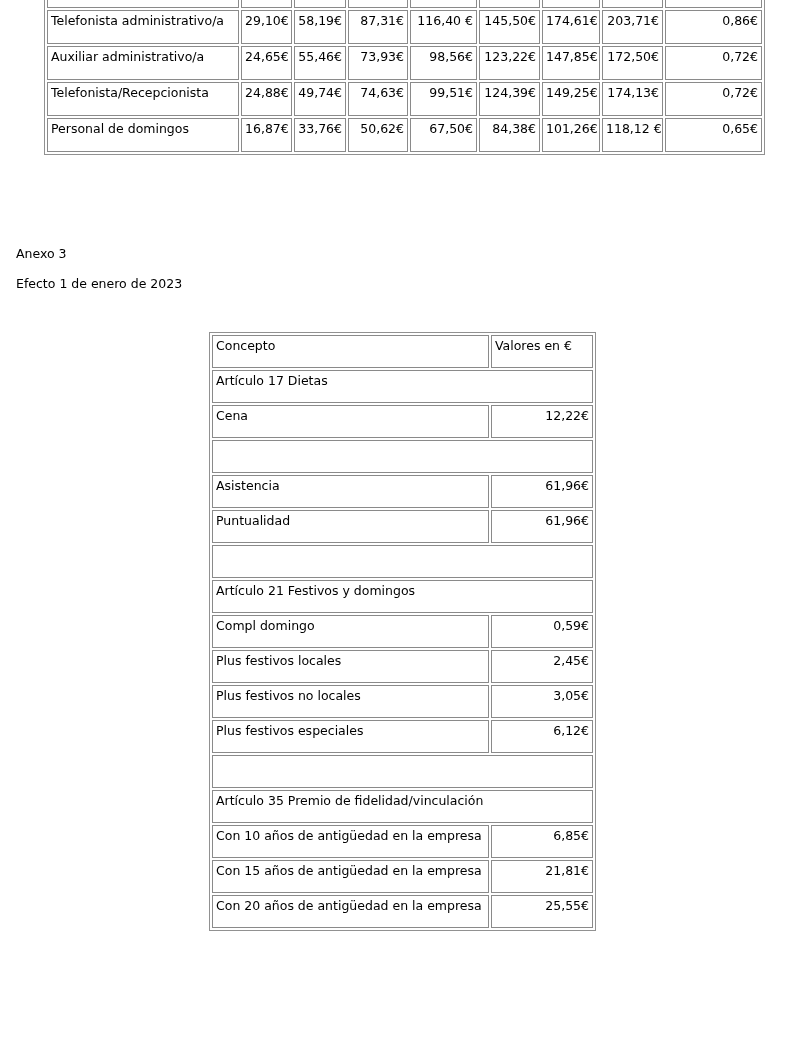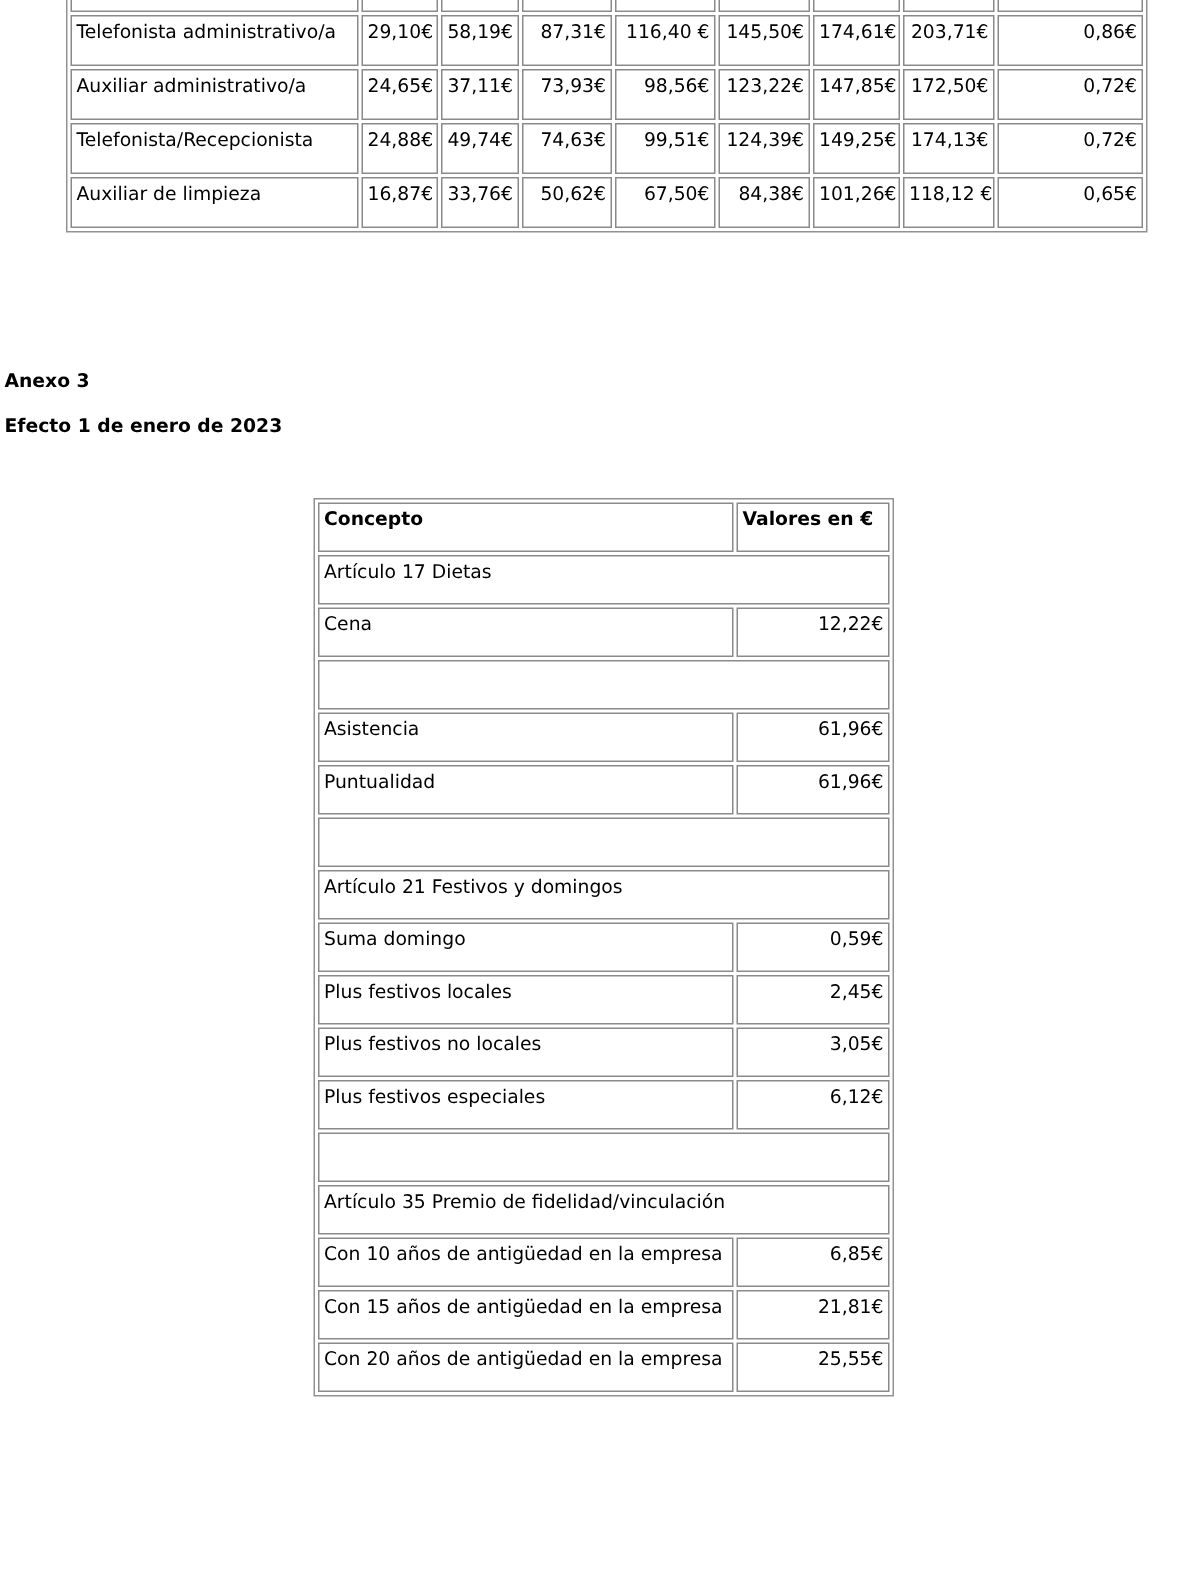--- a/index.html
+++ b/index.html
@@ -40,28 +40,27 @@
     width: 721px;
   }
   #salary-table td { height: 34px; }
   
   #concept-table {
     left: 209px;
     top: 332px;
     width: 387px;
   }
   #concept-table td, #concept-table th { height: 33px; }
-  #concept-table th { font-weight: bold; }
+  #concept-table th { font-weight: normal; }
   td.num { text-align: right; }
   p.annex-line {
     position: absolute;
-    left: 3px;
+    left: 16px;
     margin: 0;
     line-height: 16px;
-    font-weight: bold;
   }
   #annex-title { top: 246px; }
   #annex-subtitle { top: 276px; }
 </style>
 </head>
 <body>
 
 <table id="salary-table">
   <colgroup>
     <col style="width:192px">
@@ -93,41 +92,41 @@
         <td class="num">87,31€</td>
         <td class="num">116,40 €</td>
         <td class="num">145,50€</td>
         <td class="num">174,61€</td>
         <td class="num">203,71€</td>
         <td class="num">0,86€</td>
       </tr>
       <tr>
         <td class="label">Auxiliar administrativo/a</td>
         <td class="num">24,65€</td>
-        <td class="num">37,11€</td>
+        <td class="num">55,46€</td>
         <td class="num">73,93€</td>
         <td class="num">98,56€</td>
         <td class="num">123,22€</td>
         <td class="num">147,85€</td>
         <td class="num">172,50€</td>
         <td class="num">0,72€</td>
       </tr>
       <tr>
         <td class="label">Telefonista/Recepcionista</td>
         <td class="num">24,88€</td>
         <td class="num">49,74€</td>
         <td class="num">74,63€</td>
         <td class="num">99,51€</td>
         <td class="num">124,39€</td>
         <td class="num">149,25€</td>
         <td class="num">174,13€</td>
         <td class="num">0,72€</td>
       </tr>
       <tr>
-        <td class="label">Auxiliar de limpieza</td>
+        <td class="label">Personal de domingos</td>
         <td class="num">16,87€</td>
         <td class="num">33,76€</td>
         <td class="num">50,62€</td>
         <td class="num">67,50€</td>
         <td class="num">84,38€</td>
         <td class="num">101,26€</td>
         <td class="num">118,12 €</td>
         <td class="num">0,65€</td>
       </tr>
     </tbody>
@@ -164,21 +163,21 @@
         <td class="label">Puntualidad</td>
         <td class="num">61,96€</td>
       </tr>
       <tr>
         <td class="label" colspan="2"></td>
       </tr>
       <tr>
         <td class="label" colspan="2">Artículo 21 Festivos y domingos</td>
       </tr>
       <tr>
-        <td class="label">Suma domingo</td>
+        <td class="label">Compl domingo</td>
         <td class="num">0,59€</td>
       </tr>
       <tr>
         <td class="label">Plus festivos locales</td>
         <td class="num">2,45€</td>
       </tr>
       <tr>
         <td class="label">Plus festivos no locales</td>
         <td class="num">3,05€</td>
       </tr>

